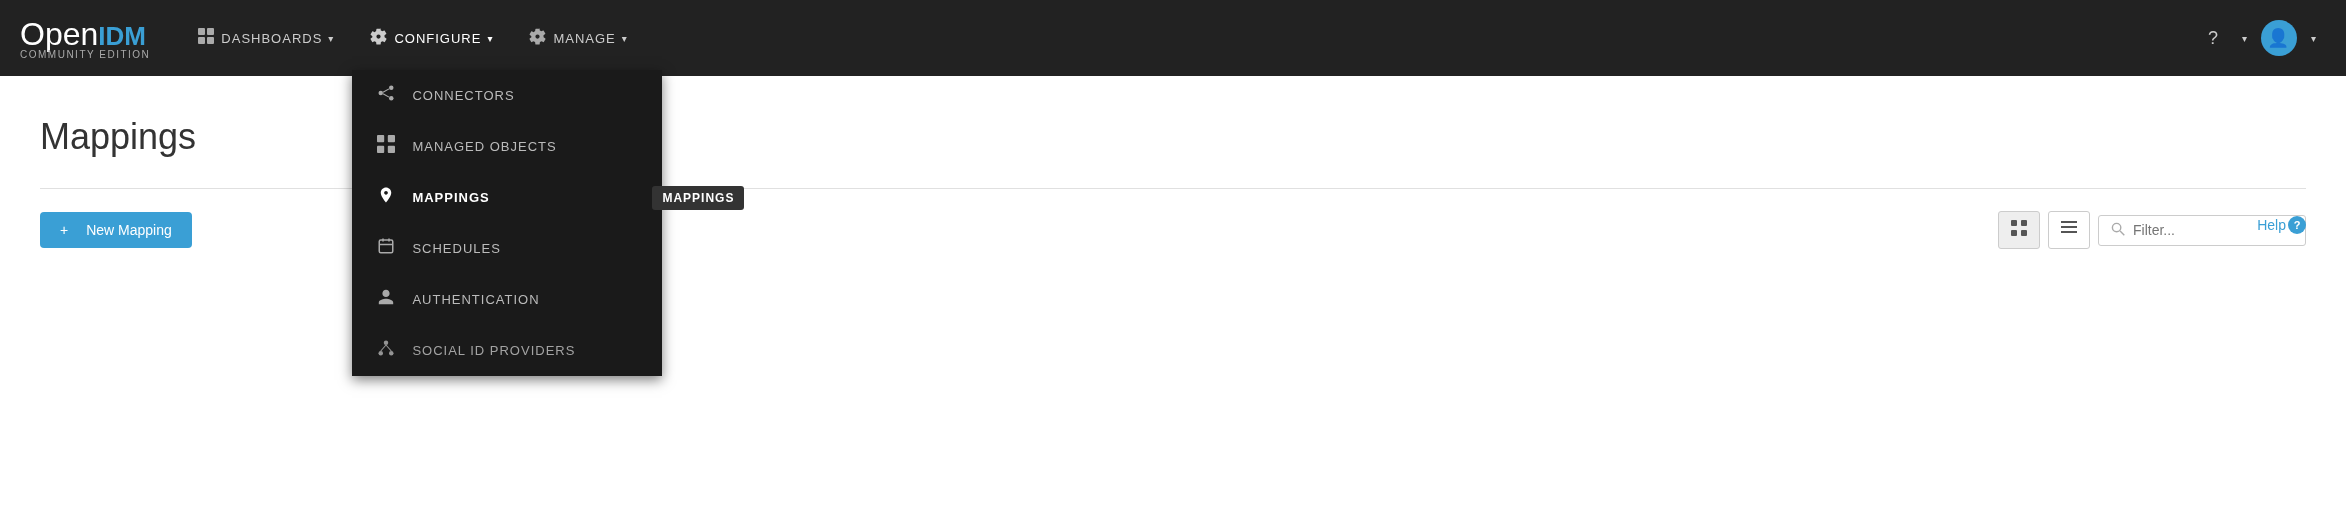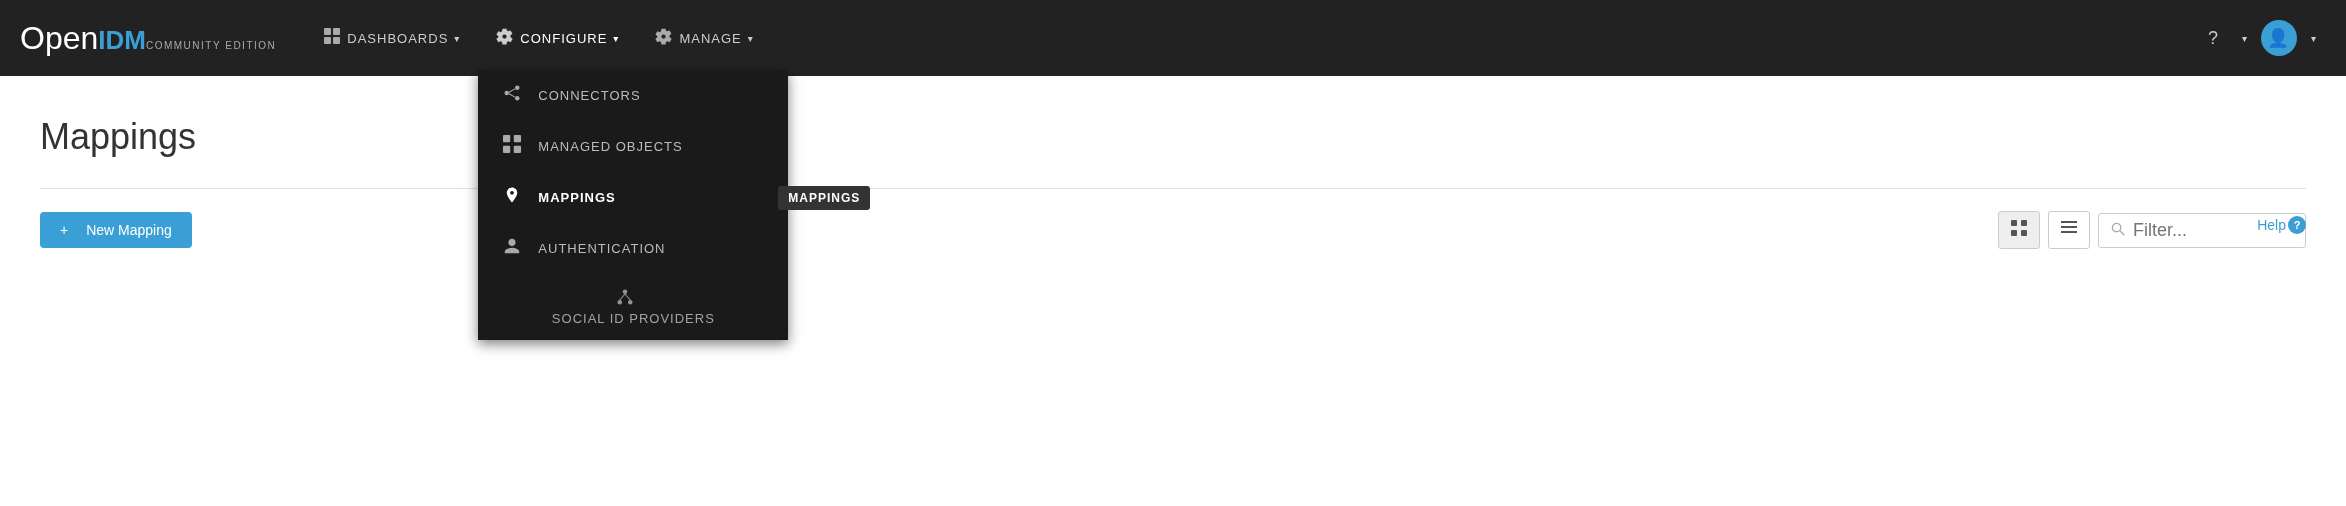--- a/index.html
+++ b/index.html
@@ -16,21 +16,21 @@
       z-index: 1000;
     }
     .navbar-logo {
       display: flex;
       align-items: baseline;
       margin-right: 30px;
     }
     .logo-open { color: white; font-size: 32px; font-weight: 300; }
     .logo-idm { color: #3a9fd5; font-size: 26px; font-weight: 700; }
     .logo-subtitle { color: #aaa; font-size: 10px; letter-spacing: 1.5px; display: block; text-align: center; margin-top: -4px; }
-    .logo-wrap { display: flex; }
+    .logo-wrap { display: flex; flex-direction: column; }
     .logo-text-row { display: flex; align-items: baseline; }
 
     .nav-items { display: flex; align-items: center; flex: 1; }
     .nav-item {
       display: flex;
       align-items: center;
       color: #ccc;
       font-size: 13px;
       font-weight: 500;
       letter-spacing: 1px;
@@ -183,21 +183,21 @@
       border: 1px solid #ccc;
       border-radius: 3px;
       padding: 6px 12px;
       background: white;
       gap: 8px;
     }
     .filter-icon { color: #aaa; font-size: 14px; }
     .filter-input {
       border: none;
       outline: none;
-      font-size: 18px;
+      font-size: 14px;
       color: #999;
       width: 160px;
       background: transparent;
     }
   </style>
 </head>
 <body>
 
 <nav class="navbar">
 
@@ -267,31 +267,42 @@
           <span class="d-icon">
             <svg width="18" height="18" viewBox="0 0 24 24" fill="white">
                 <path d="M12 2C8.13 2 5 5.13 5 9c0 5.25 7 13 7 13s7-7.75 7-13c0-3.87-3.13-7-7-7zm0 9.5c-1.38 0-2.5-1.12-2.5-2.5S10.62 6.5 12 6.5s2.5 1.12 2.5 2.5S13.38 11.5 12 11.5z"></path>
               </svg>
           </span>
           <span>MAPPINGS</span>
 
           <div class="tooltip-box">Mappings</div>
         </div>
 
+        <div class="dropdown-item">
+          <span class="d-icon">
+            <svg width="18" height="18" viewBox="0 0 24 24" fill="#aaa">
+                <rect x="3" y="4" width="18" height="17" rx="2" ry="2" stroke="#aaa" stroke-width="2" fill="none"></rect>
+                <line x1="16" y1="2" x2="16" y2="6" stroke="#aaa" stroke-width="2"></line>
+                <line x1="8" y1="2" x2="8" y2="6" stroke="#aaa" stroke-width="2"></line>
+                <line x1="3" y1="10" x2="21" y2="10" stroke="#aaa" stroke-width="2"></line>
+              </svg>
+          </span>
+          <span>SCHEDULES</span>
+        </div>
 
         <div class="dropdown-item">
           <span class="d-icon">
             <svg width="18" height="18" viewBox="0 0 24 24" fill="#aaa">
                 <path d="M12 12c2.7 0 4.8-2.1 4.8-4.8S14.7 2.4 12 2.4 7.2 4.5 7.2 7.2 9.3 12 12 12zm0 2.4c-3.2 0-9.6 1.6-9.6 4.8v2.4h19.2v-2.4c0-3.2-6.4-4.8-9.6-4.8z"></path>
               </svg>
           </span>
           <span>AUTHENTICATION</span>
         </div>
 
-        <div class="dropdown-item" style="opacity:0.85;flex-direction:column;">
+        <div class="dropdown-item" style="opacity:0.85;">
           <span class="d-icon">
             <svg width="18" height="18" viewBox="0 0 24 24" fill="#aaa">
                 <circle cx="12" cy="5" r="3"></circle>
                 <circle cx="5" cy="19" r="3"></circle>
                 <circle cx="19" cy="19" r="3"></circle>
                 <line x1="12" y1="8" x2="5" y2="16" stroke="#aaa" stroke-width="1.5"></line>
                 <line x1="12" y1="8" x2="19" y2="16" stroke="#aaa" stroke-width="1.5"></line>
               </svg>
           </span>
           <span>SOCIAL ID PROVIDERS</span>

